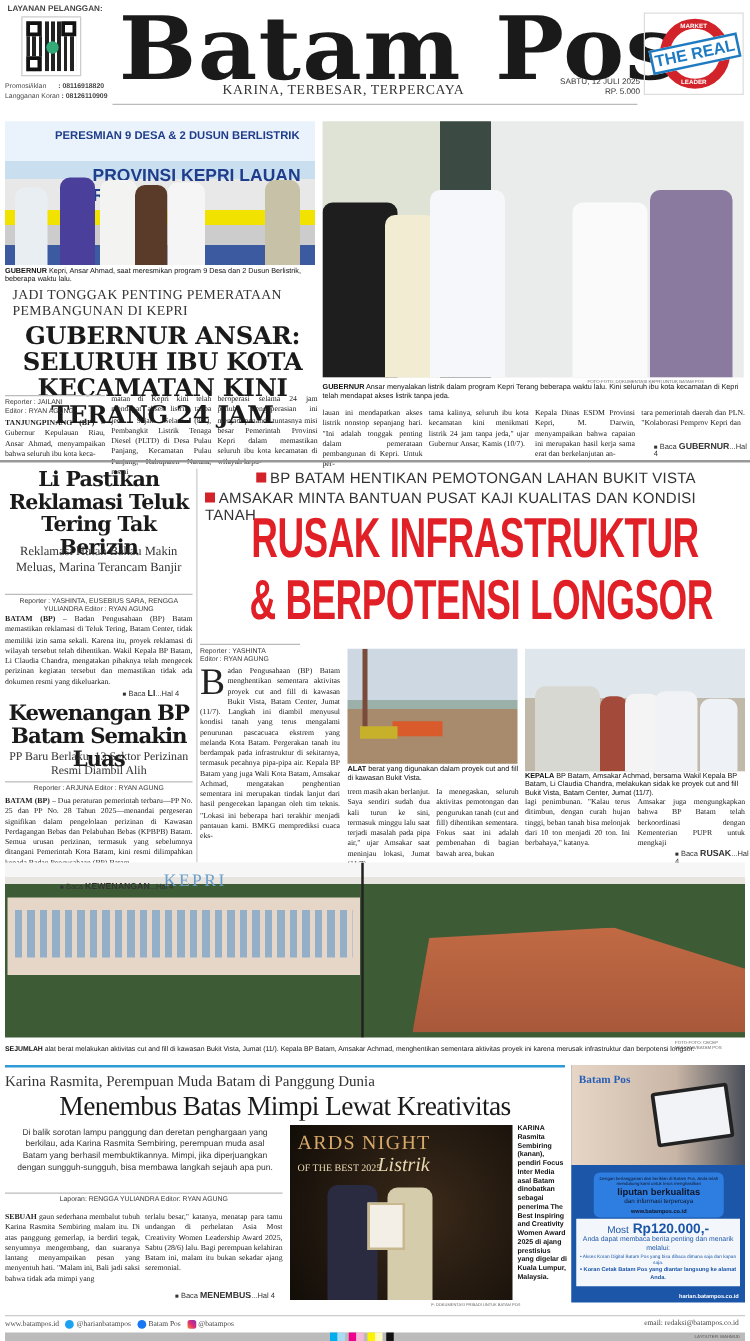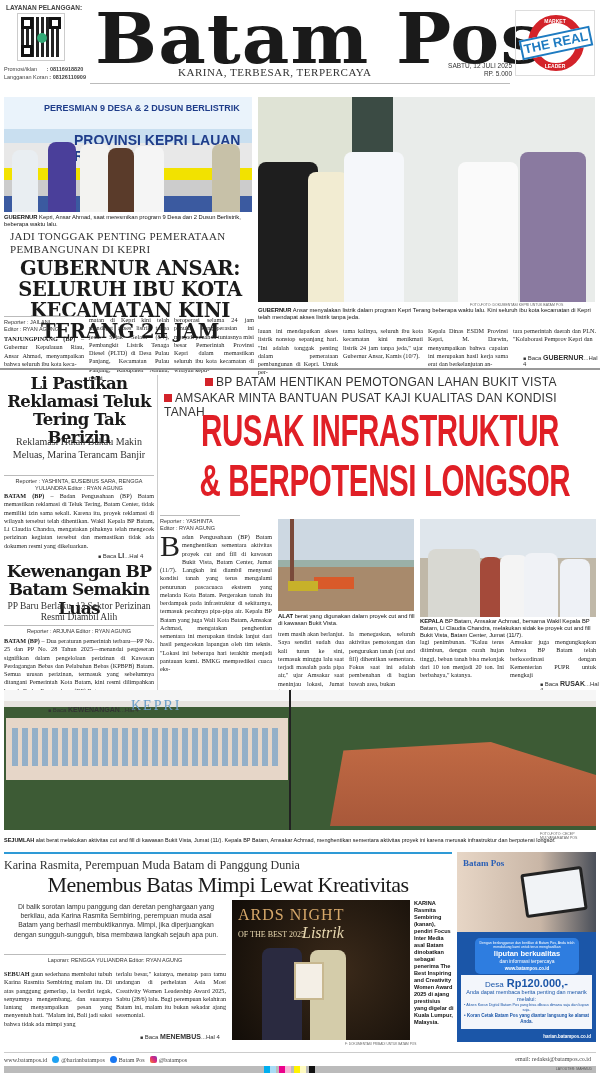--- a/index.html
+++ b/index.html
@@ -274,28 +274,28 @@
   <b>KARINA</b><b> Rasmita Sembiring (kanan), pendiri Focus Inter Media asal Batam dinobatkan sebagai penerima The Best Inspiring and Creativity Women Award 2025 di ajang prestisius yang digelar di Kuala Lumpur, Malaysia.</b>
 </div>
 
 <div class="abs ad">
   <div style="position:absolute;left:0;top:0;width:139px;height:80px;background:linear-gradient(90deg,#e7d6c6,#c9b6a6 60%,#4a4f59)">
     <div class="lserif" style="position:absolute;left:6px;top:6px;font-size:9px;font-weight:bold;color:#2a5fb5">Batam Pos</div>
     <div style="position:absolute;left:66px;top:18px;width:62px;height:44px;background:#222;border-radius:3px;transform:rotate(-8deg)">
       <div style="position:absolute;inset:3px;background:#f1f3f6"></div>
     </div>
   </div>
-  <div class="sans" style="position:absolute;left:18px;top:86px;width:104px;background:#2e7de0;border-radius:5px;padding:3px;color:#ffffff;text-align:center">
+  <div class="sans" style="position:absolute;left:18px;top:86px;width:104px;background:#2e7de0;border-radius:5px;padding:3px;color:#0f172a;text-align:center">
     <div style="font-size:3.5px;line-height:1.2">Dengan berlangganan dan beriklan di Batam Pos, Anda telah mendukung kami untuk terus menghasilkan</div>
     <div style="font-size:7.5px;font-weight:bold">liputan berkualitas</div>
     <div style="font-size:5px">dan informasi terpercaya</div>
     <div style="font-size:4.5px;font-weight:bold;margin-top:2px">www.batampos.co.id</div>
   </div>
   <div class="sans" style="position:absolute;left:4px;top:123px;width:131px;height:54px;background:#f3f6fb;color:#1b56a8;text-align:center;padding-top:2px">
-    <div style="font-size:11px"><span style="font-size:8px">Desa</span> <b>Rp120.000,-</b></div>
+    <div style="font-size:11px"><span style="font-size:8px">Most</span> <b>Rp120.000,-</b></div>
     <div style="font-size:5.5px;line-height:1.2">Anda dapat membaca berita penting dan menarik melalui:</div>
     <div style="font-size:3.8px;line-height:1.3;margin-top:1px">• Akses Koran Digital Batam Pos yang bisa dibaca dimana saja dan kapan saja.</div>
     <div style="font-size:4.5px;font-weight:bold;line-height:1.3">• Koran Cetak Batam Pos yang diantar langsung ke alamat Anda.</div>
   </div>
   <div class="sans" style="position:absolute;right:5px;bottom:3px;font-size:4.5px;color:#fff;font-weight:bold">harian.batampos.co.id</div>
 </div>
 
 <div class="abs footer">
   <div style="position:absolute;left:0;top:3px;display:flex">
     <span class="foot-item">www.batampos.id</span>

